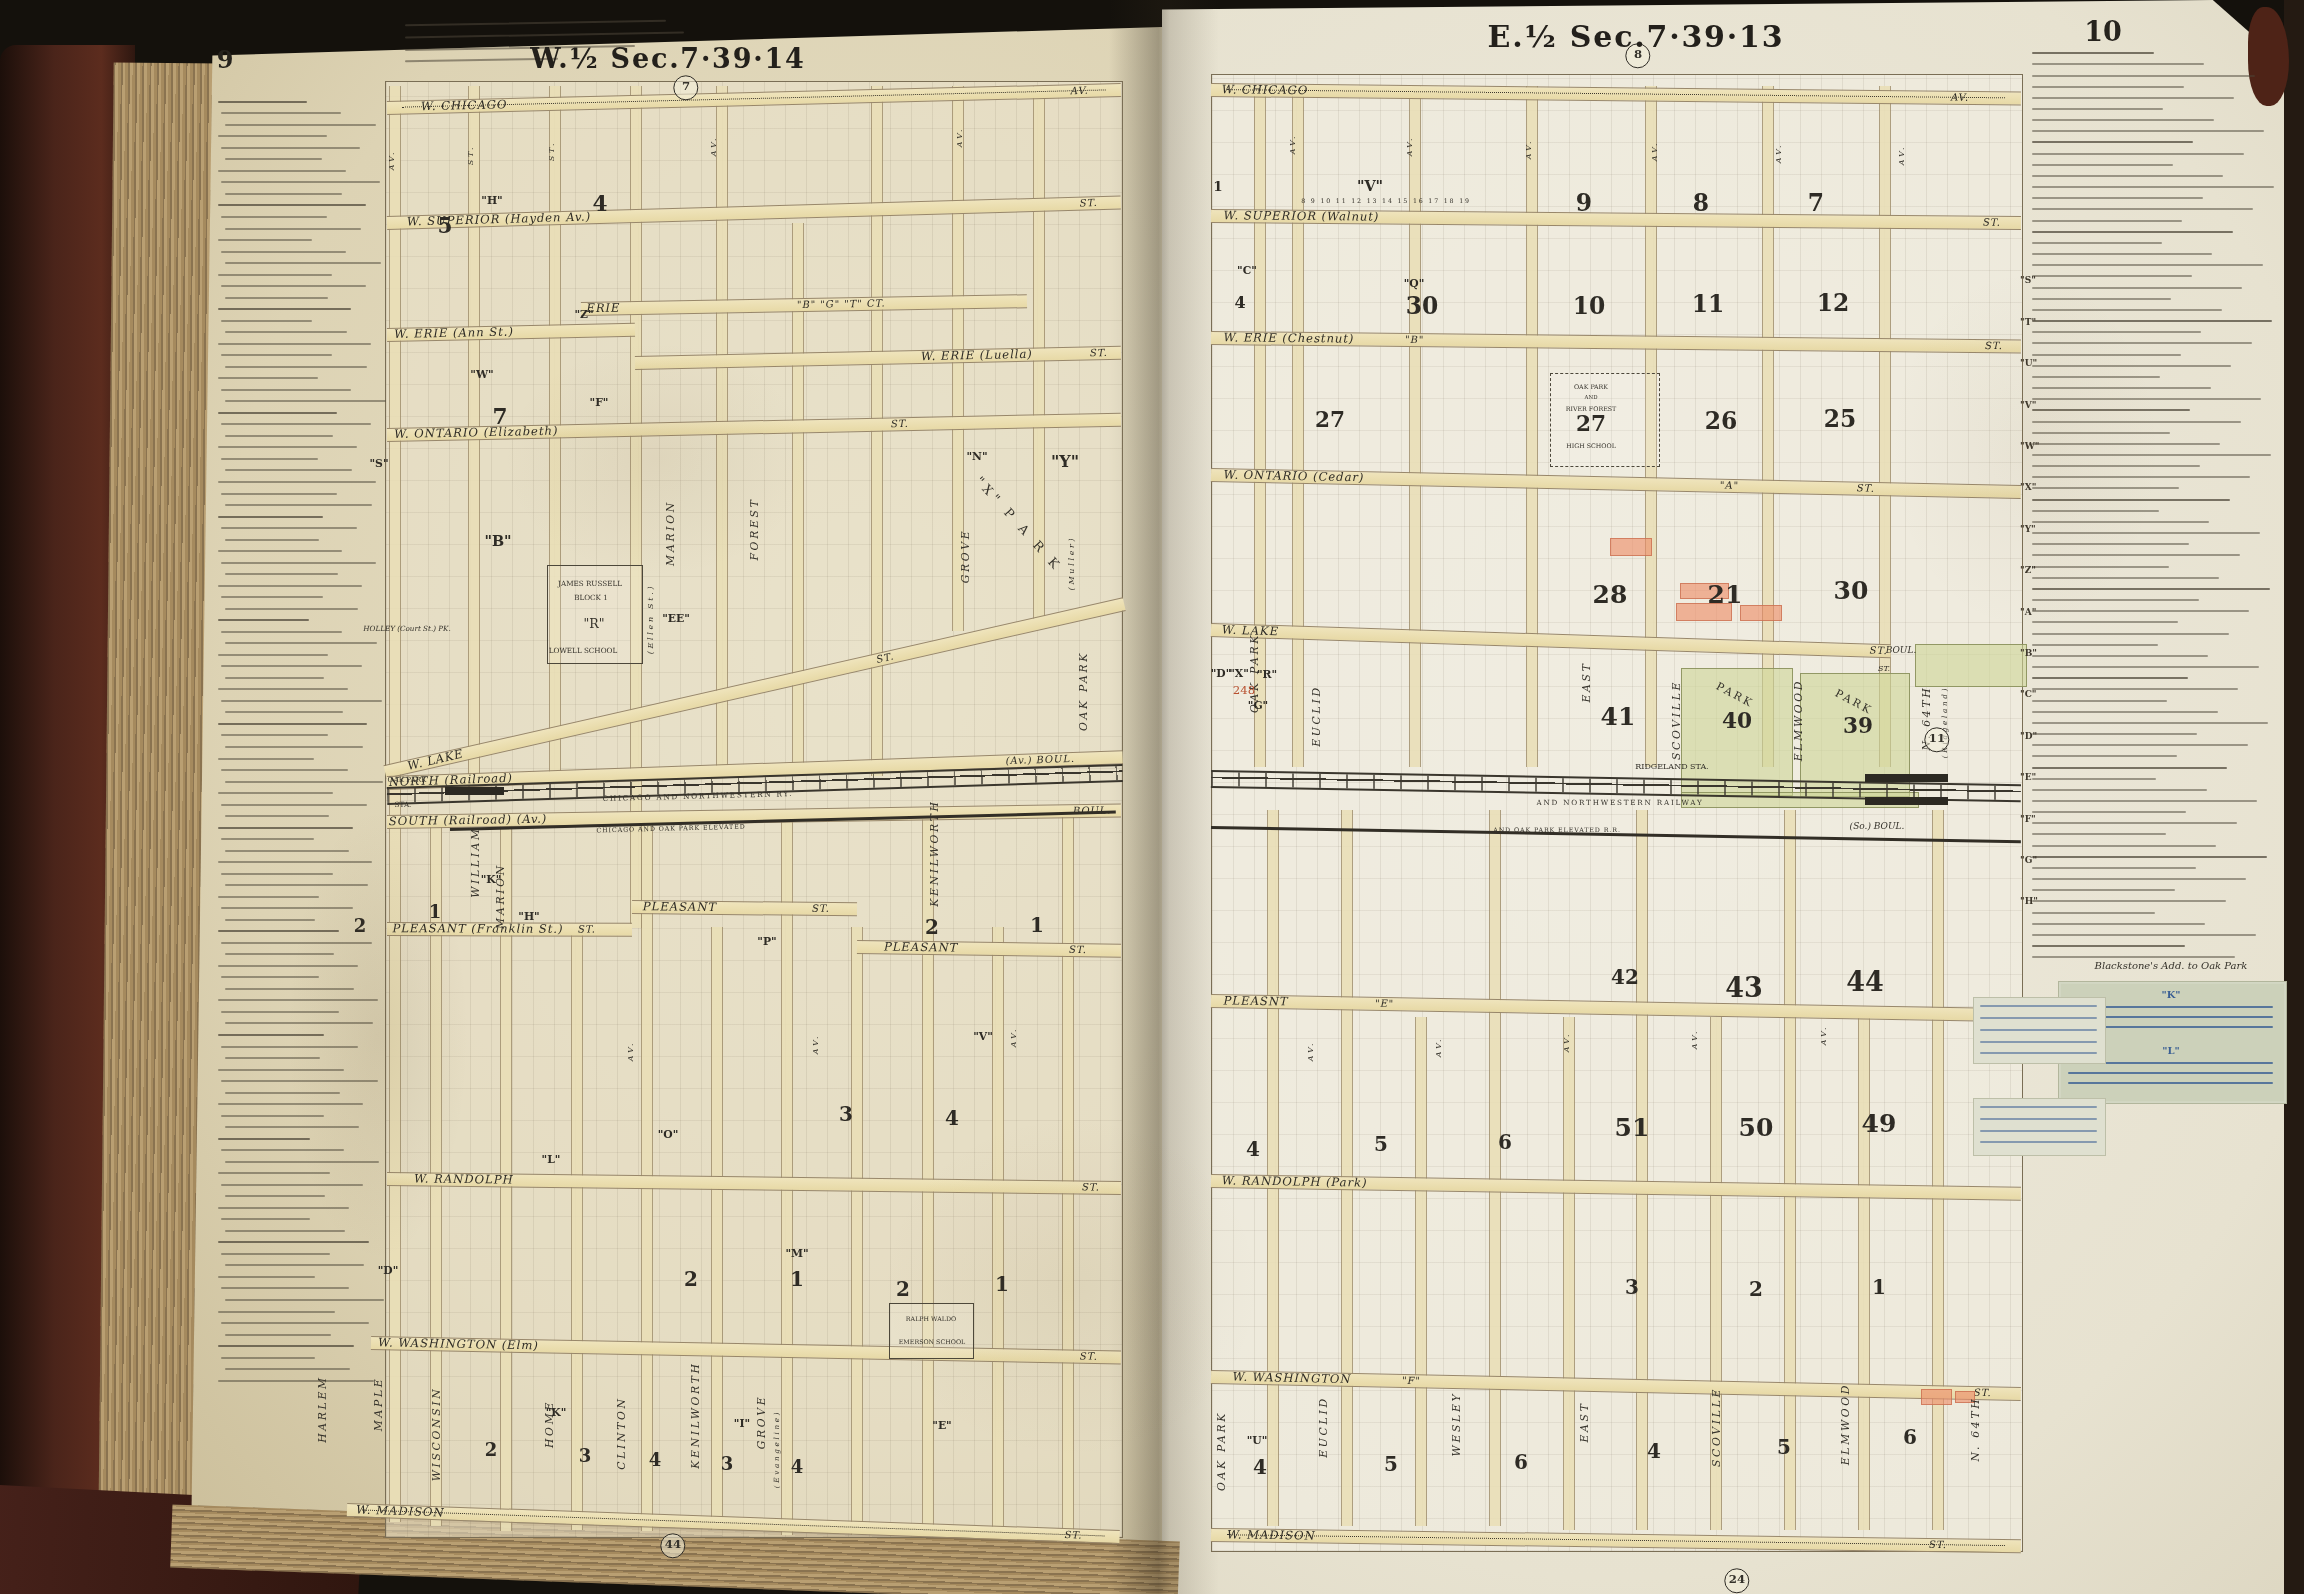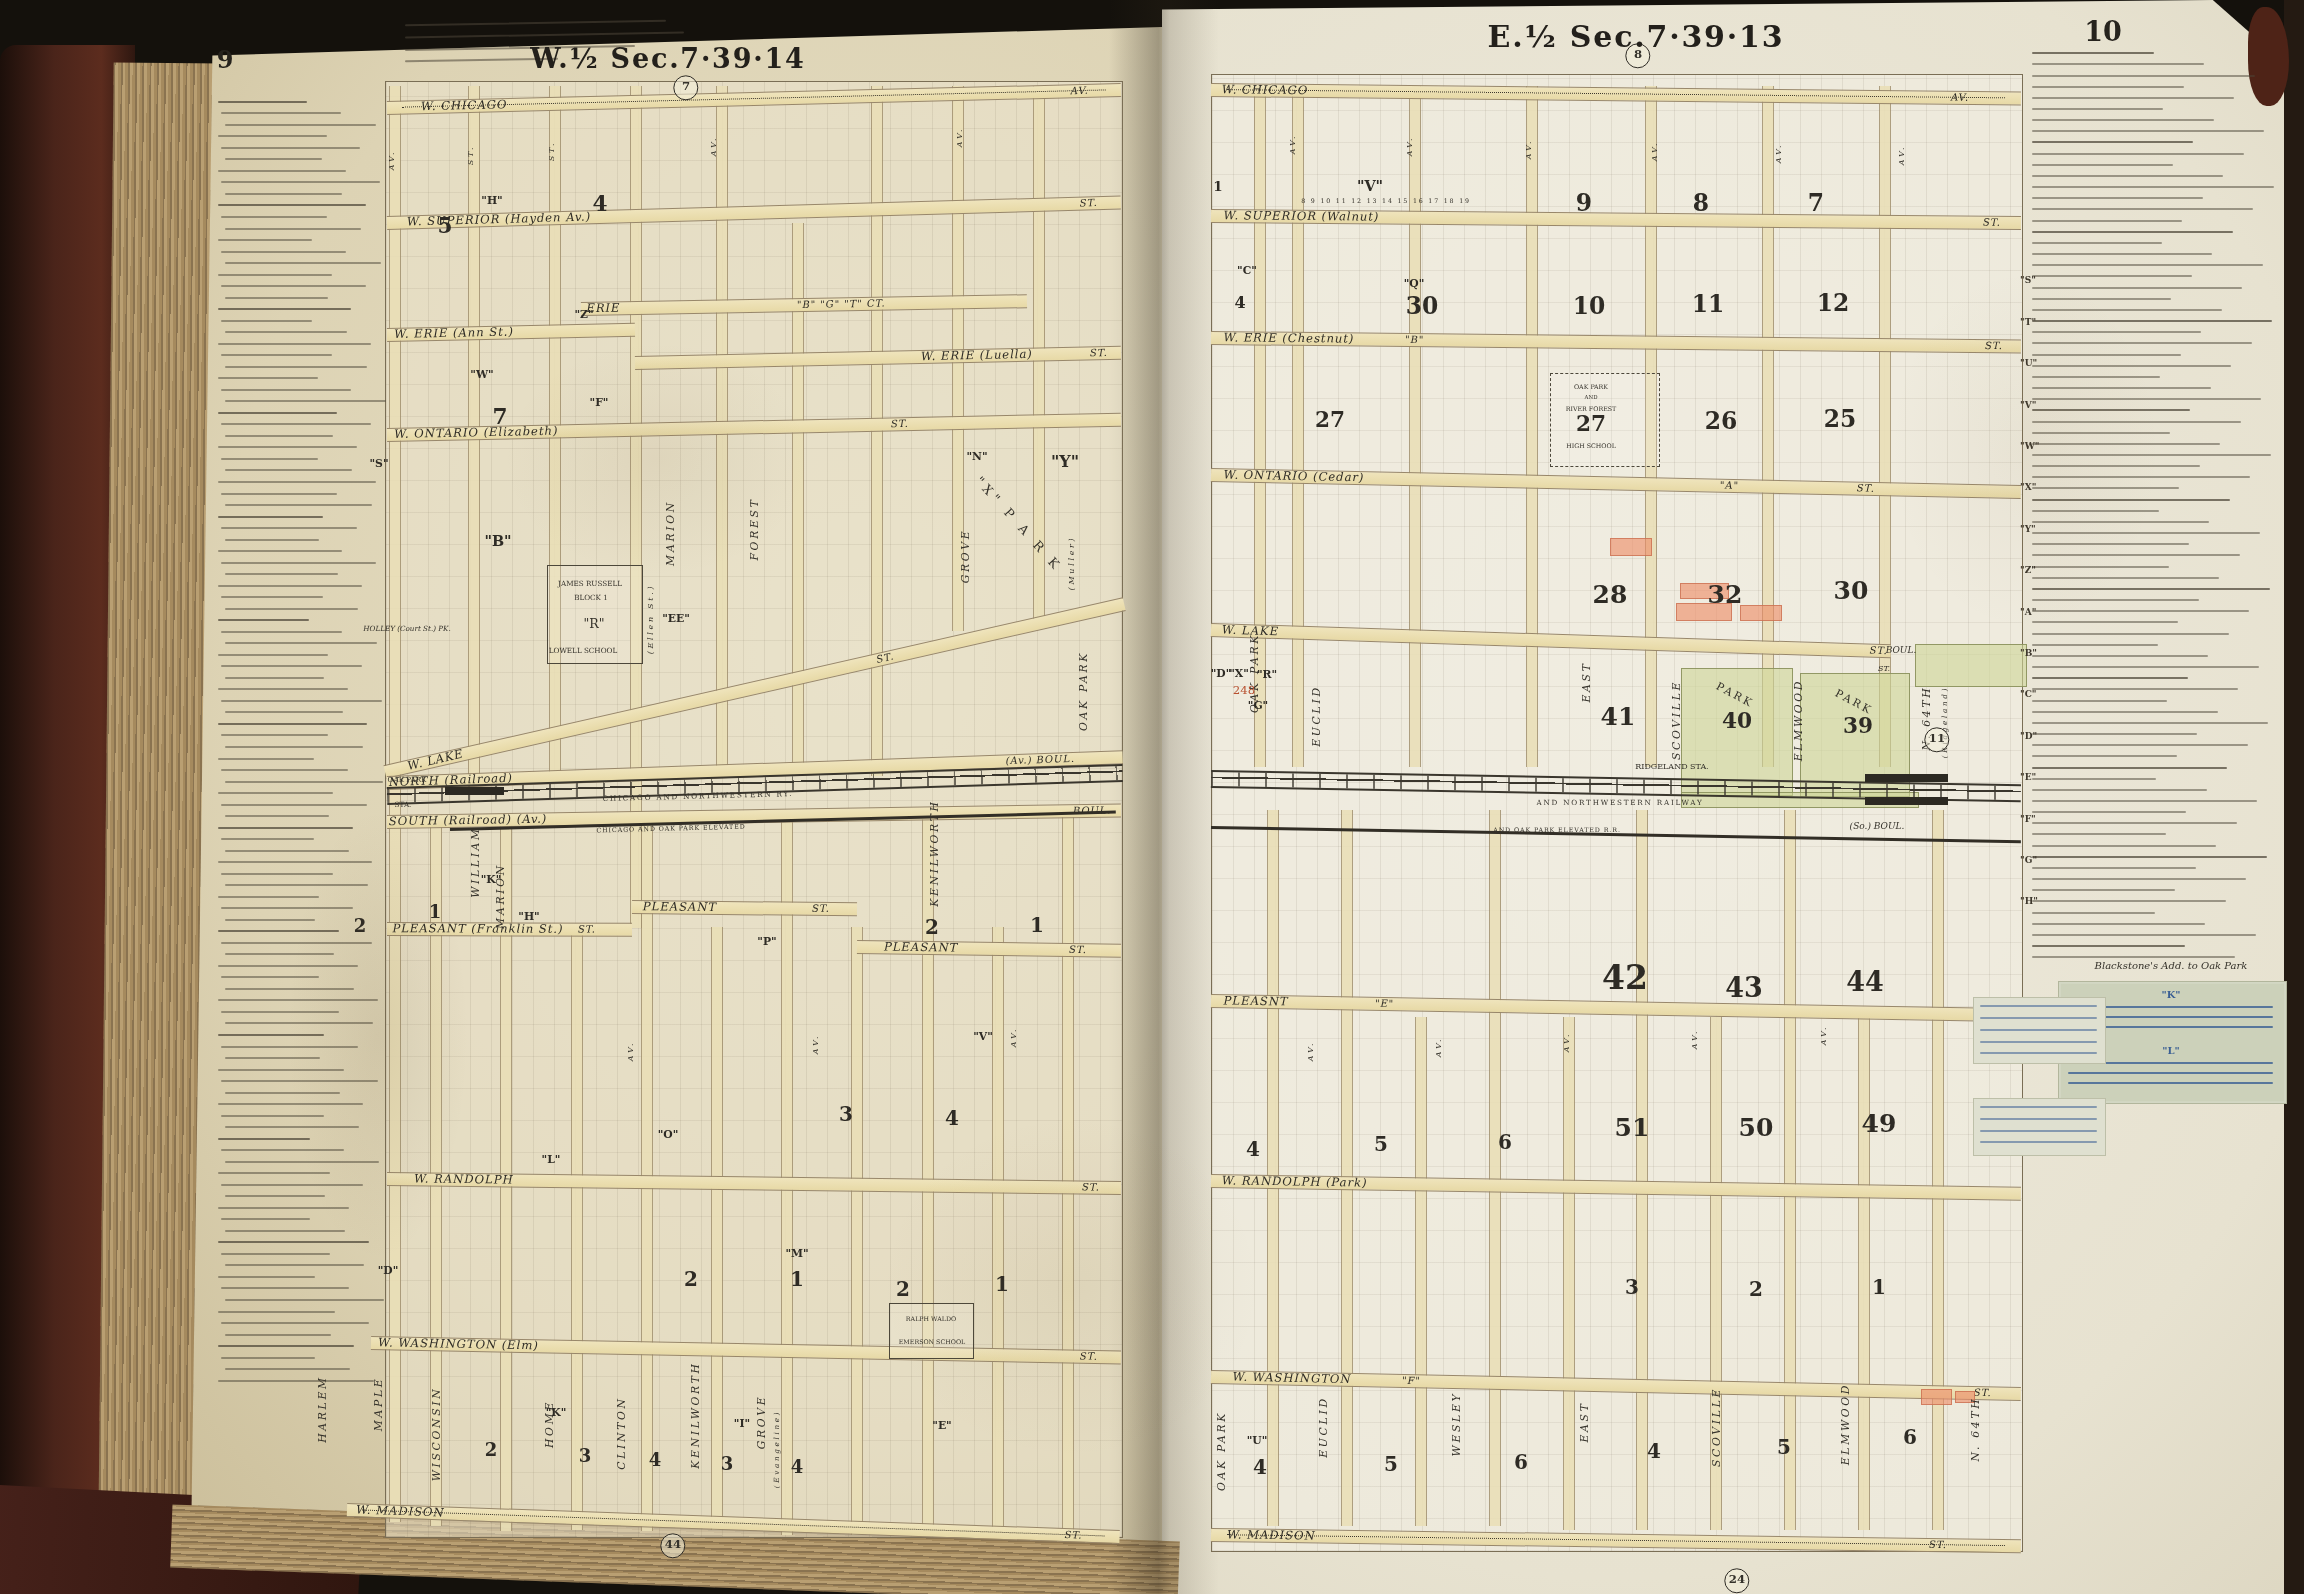--- a/index.html
+++ b/index.html
@@ -460,26 +460,26 @@
     <div class="num" style="left: 1240px; top: 302px; font-size: 16px;">4</div>
     <div class="num" style="left: 1422px; top: 306px; font-size: 23.4px;">30</div>
     <div class="num" style="left: 1589px; top: 306px; font-size: 23.4px;">10</div>
     <div class="num" style="left: 1708px; top: 304px; font-size: 23.4px;">11</div>
     <div class="num" style="left: 1833px; top: 303px; font-size: 23.4px;">12</div>
     <div class="num" style="left: 1330px; top: 419px; font-size: 21.6px;">27</div>
     <div class="num" style="left: 1591px; top: 423px; font-size: 21.6px;">27</div>
     <div class="num" style="left: 1721px; top: 421px; font-size: 23.4px;">26</div>
     <div class="num" style="left: 1840px; top: 419px; font-size: 23.4px;">25</div>
     <div class="num" style="left: 1610px; top: 594px; font-size: 25px;">28</div>
-    <div class="num" style="left: 1725px; top: 594px; font-size: 25px;">32</div>
+    <div class="num" style="left: 1725px; top: 594px; font-size: 25px;">21</div>
     <div class="num" style="left: 1851px; top: 590px; font-size: 25px;">30</div>
     <div class="num" style="left: 1618px; top: 716px; font-size: 25px;">41</div>
     <div class="num" style="left: 1737px; top: 720px; font-size: 21.6px;">40</div>
     <div class="num" style="left: 1858px; top: 725px; font-size: 21.6px;">39</div>
-    <div class="num" style="left: 1625px; top: 977px; font-size: 33px;">42</div>
+    <div class="num" style="left: 1625px; top: 977px; font-size: 20px;">42</div>
     <div class="num" style="left: 1744px; top: 979px; font-size: 27px; margin-top: 8px;">43</div>
     <div class="num" style="left: 1865px; top: 981px; font-size: 27px;">44</div>
     <div class="num" style="left: 1253px; top: 1149px; font-size: 20px;">4</div>
     <div class="num" style="left: 1381px; top: 1144px; font-size: 20px;">5</div>
     <div class="num" style="left: 1505px; top: 1142px; font-size: 20px;">6</div>
     <div class="num" style="left: 1632px; top: 1127px; font-size: 25px;">51</div>
     <div class="num" style="left: 1756px; top: 1127px; font-size: 25px;">50</div>
     <div class="num" style="left: 1879px; top: 1123px; font-size: 25px;">49</div>
     <div class="num" style="left: 1632px; top: 1287px; font-size: 20px;">3</div>
     <div class="num" style="left: 1756px; top: 1289px; font-size: 20px;">2</div>

